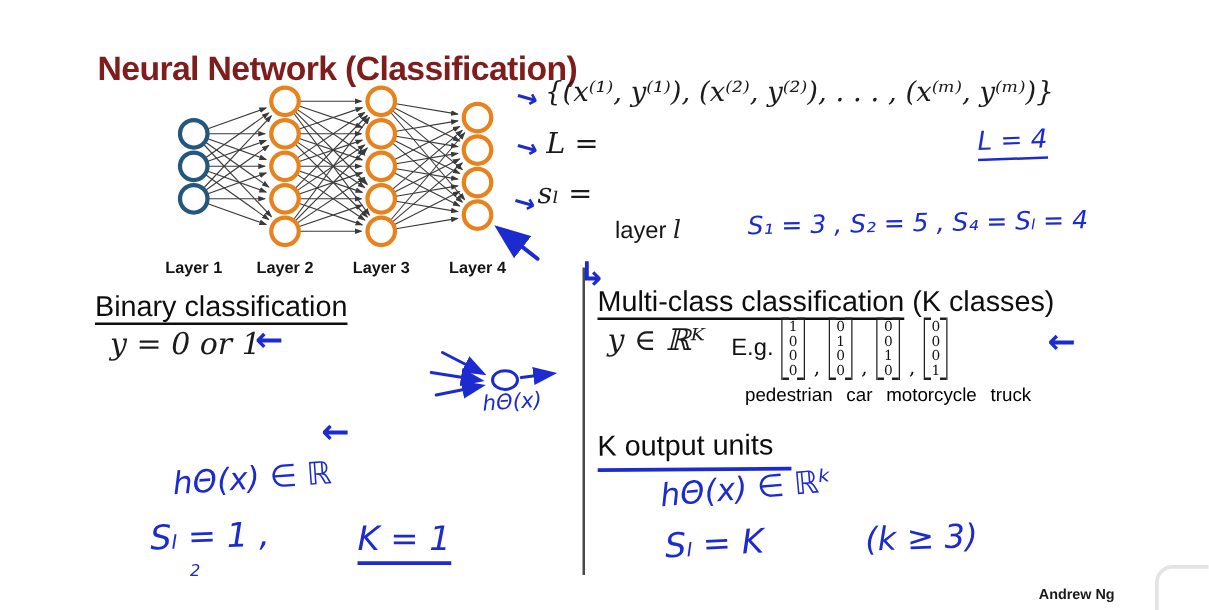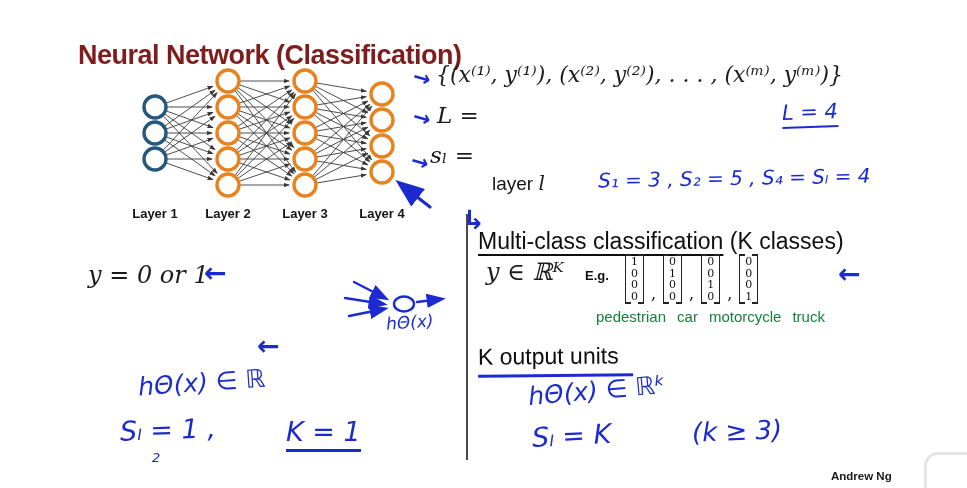--- a/index.html
+++ b/index.html
@@ -9,30 +9,30 @@
   .title{font-size:27px;font-weight:bold;color:#7f1d1d;letter-spacing:-0.5px;}
   .heading{font-size:23px;font-weight:500;color:#0e0e0e;}
   .u-black{text-decoration:underline;text-decoration-thickness:2px;text-underline-offset:5px;}
   .bodytext{font-size:19px;color:#151515;}
   .mathserif{font-family:"DejaVu Serif",serif;font-style:italic;font-size:23px;color:#1b1b1b;}
   .hand{font-family:"DejaVu Sans",sans-serif;font-style:italic;font-weight:500;color:#1c2bd0;}
   .hand-arrow{font-family:"DejaVu Sans",sans-serif;font-weight:bold;color:#1c2bd0;font-style:normal;}
   .u-blue{border-bottom:2.5px solid #1c2bd0;padding-bottom:2px;}
   .divider{width:2px;background:#4a4a4a;}
   .layer-label{font-family:"Liberation Sans",sans-serif;font-size:13px;font-weight:600;fill:#141414;}
-  .eg{font-size:13px;font-weight:bold;color:#111;}
+  .eg{font-size:19px;font-weight:normal;color:#111;}
   .vec-row{display:flex;align-items:flex-start;gap:7px;}
   .vec{display:flex;flex-direction:column;align-items:center;padding:2px 5px;position:relative;
        font-family:"DejaVu Serif",serif;font-size:11px;line-height:11.5px;color:#111;
        border-left:1.6px solid #222;border-right:1.6px solid #222;}
   .vec::before,.vec::after{content:"";position:absolute;left:0;right:0;height:1.6px;
        background:linear-gradient(to right,#222 5px,transparent 5px calc(100% - 5px),#222 calc(100% - 5px));}
   .vec::before{top:0}.vec::after{bottom:0}
   .vec-comma{font-family:"DejaVu Serif",serif;font-size:16px;margin-top:30px;color:#111;}
-  .vl-row{display:flex;gap:11px;font-size:15px;color:#15803d;}
+  .vl-row{display:flex;gap:11px;font-size:15px;color:#000000;}
   .footer{font-size:11.5px;font-weight:600;color:#1a1a1a;}
   .corner{border:3px solid #e4e4e4;border-radius:14px;background:#fff;}
 </style>
 </head>
 <body>
 
 <div class="stage">
 
   <div class="abs title" style="left:78px;top:40px">Neural Network (Classification)</div>
 
@@ -142,20 +142,21 @@
   <div class="abs hand u-blue" style="left:782px;top:100px;font-size:21px;transform:rotate(-2deg)">L = 4</div>
 
   <span class="abs hand-arrow" style="left:411px;top:150px;font-size:21px;transform:rotate(16deg)">→</span>
   <div class="abs mathserif" style="left:430px;top:142px">sₗ =</div>
   <div class="abs bodytext" style="left:492px;top:171px">
     <span>layer</span>
     <span class="mathserif" style="font-size:20px">l</span>
   </div>
   <div class="abs hand" style="left:598px;top:166px;font-size:20px;transform:rotate(-1deg)">S₁ = 3 ,   S₂ = 5 ,   S₄ = Sₗ = 4</div>
 
+  <div class="abs heading u-black" style="left:76px;top:232px">Binary classification</div>
   <div class="abs mathserif" style="left:88px;top:261px;font-size:24px">y = 0 or 1</div>
   <span class="abs hand-arrow" style="left:204px;top:257px;font-size:27px">←</span>
 
   <svg class="abs" style="left:338px;top:276px" width="120" height="52">
     <defs>
         <marker id="bh2" markerWidth="8" markerHeight="6" refX="6" refY="3" orient="auto">
           <path d="M0,0L8,3L0,6Z" fill="#1c2bd0"></path>
         </marker>
       </defs>
     <g stroke="#1c2bd0" stroke-width="2.4" fill="none" stroke-linecap="round">

